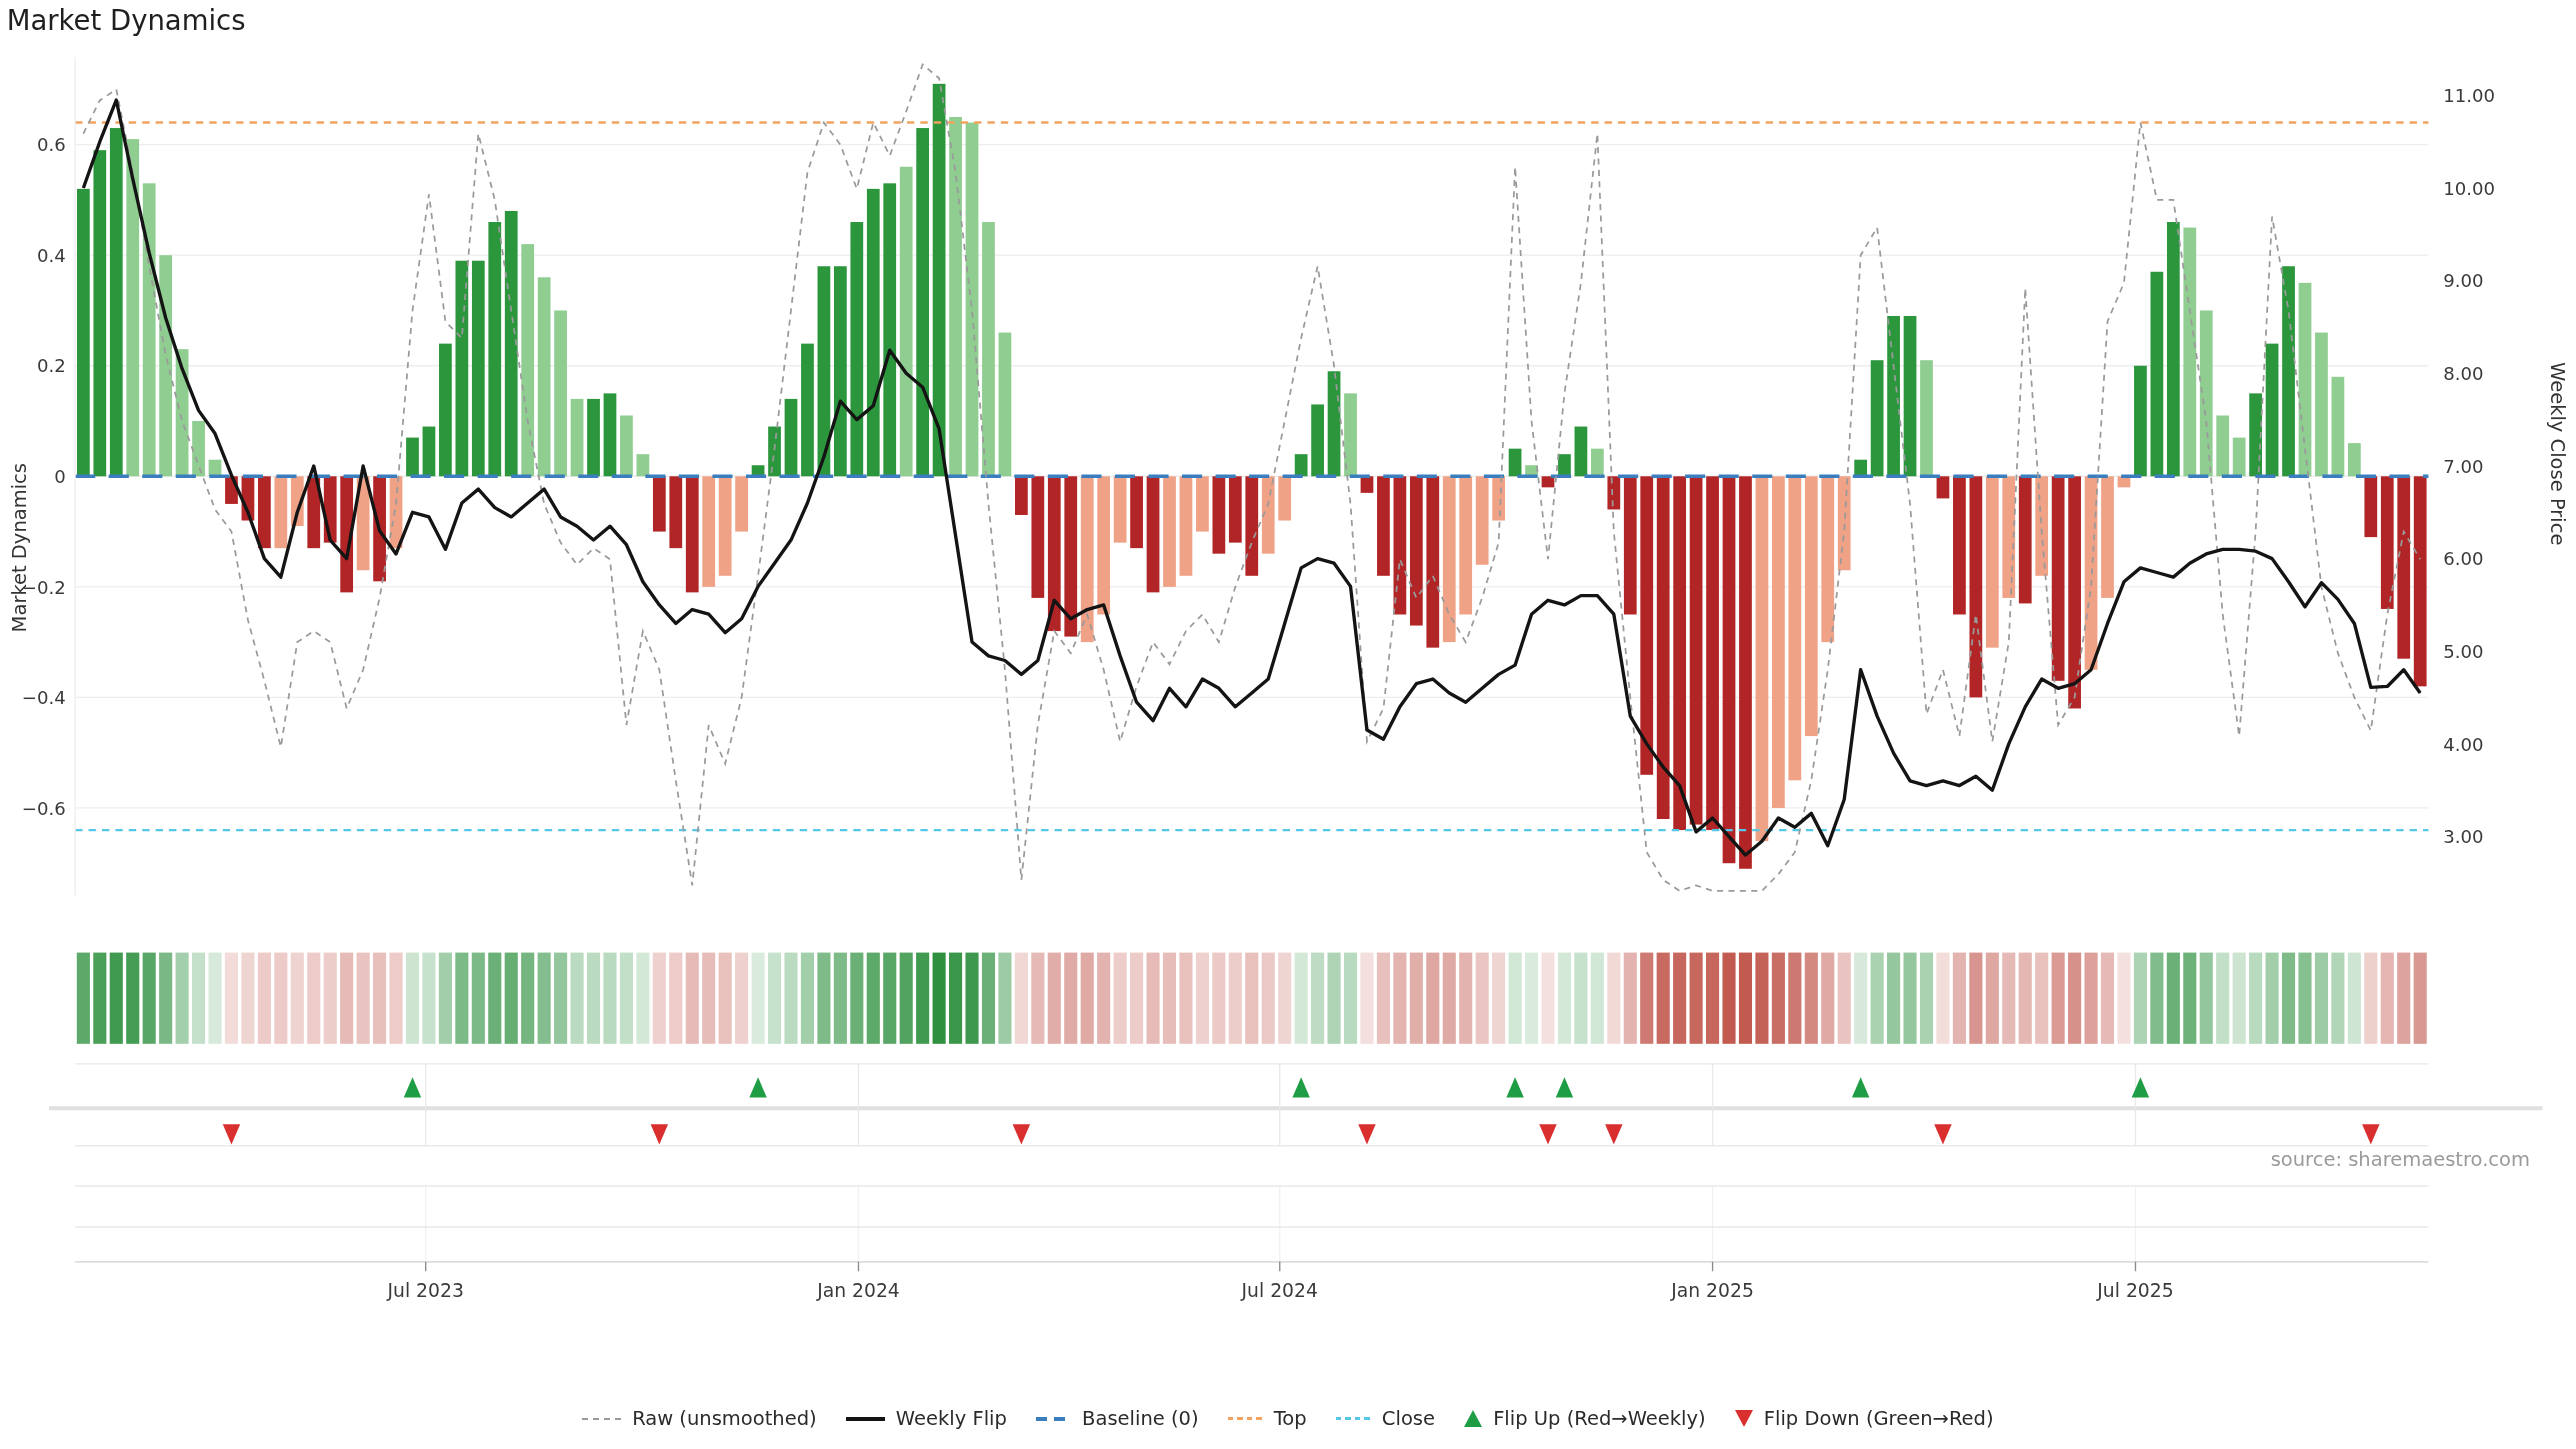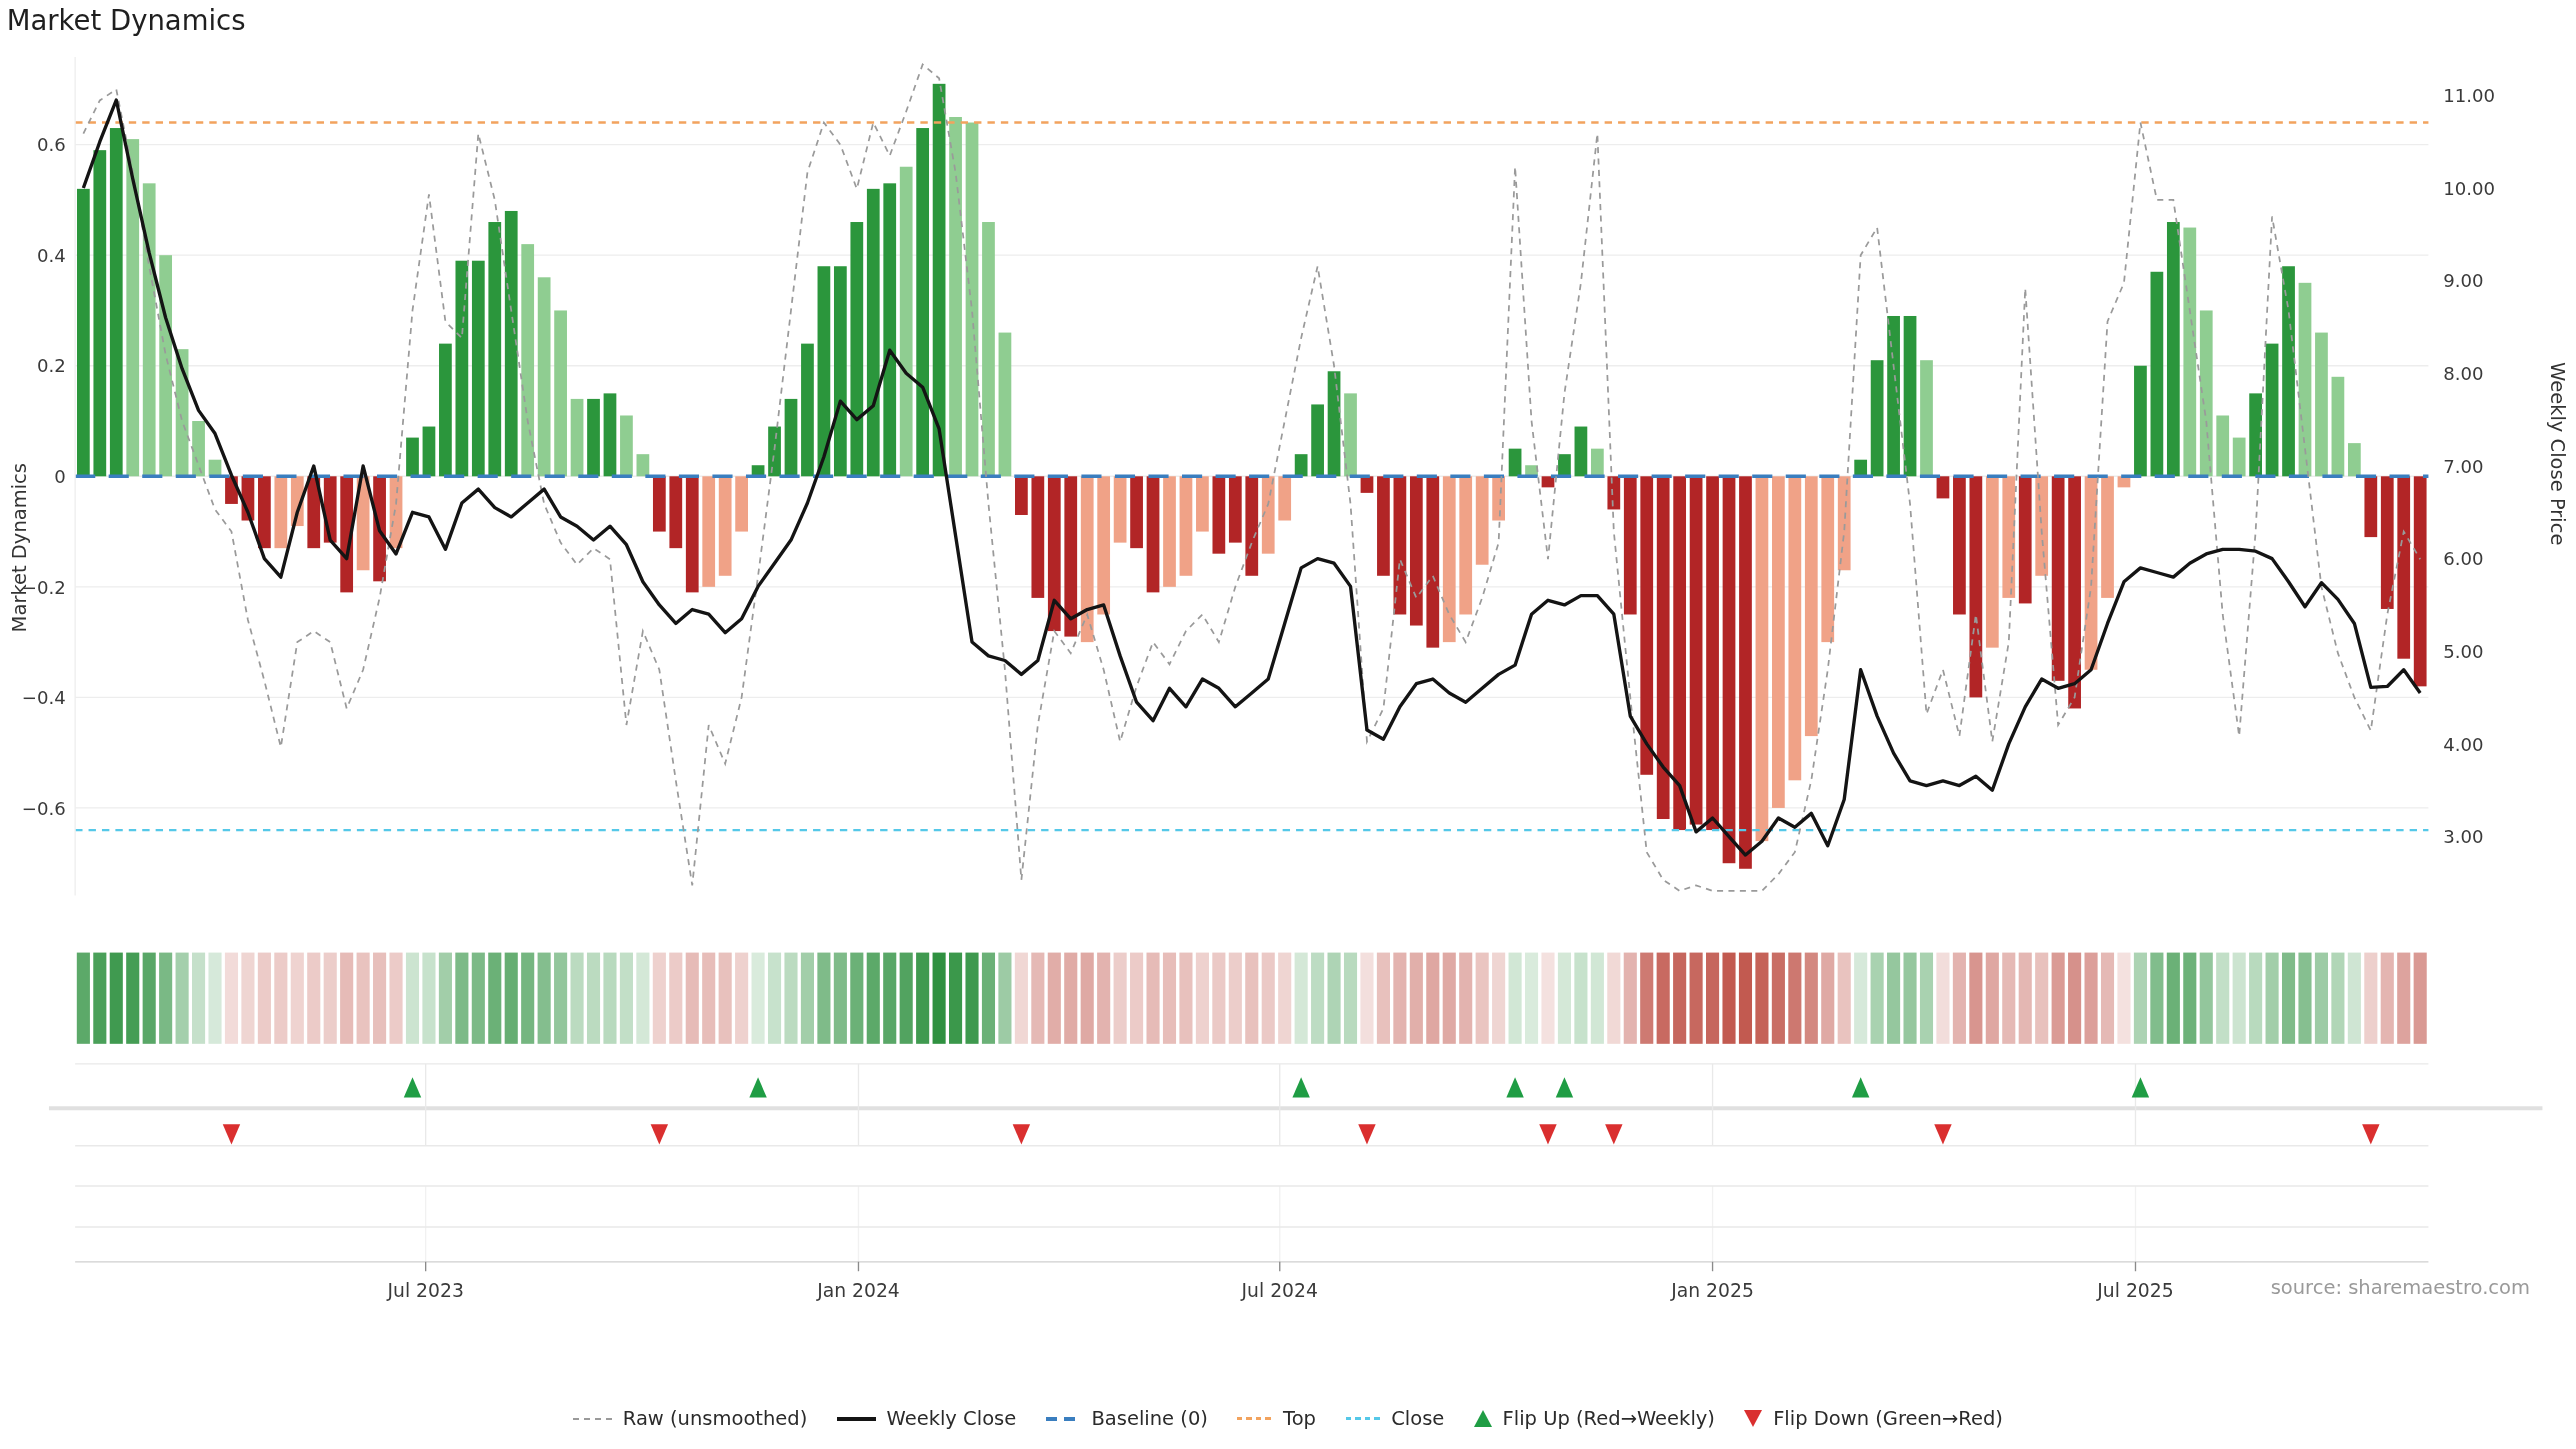--- a/index.html
+++ b/index.html
@@ -3,21 +3,21 @@
 <meta charset="utf-8">
 <style>
   html,body{margin:0;padding:0;background:#fff;}
   .app{position:relative;width:2576px;height:1449px;background:#fff;overflow:hidden;
        font-family:"DejaVu Sans","Liberation Sans",sans-serif;text-align:right;}
   .title{position:absolute;left:6.7px;top:4px;font-size:27.5px;color:#1f1f1f;}
   .ylabel{position:absolute;font-size:19.5px;color:#333;}
   .ylabel.left{left:8px;top:463px;writing-mode:vertical-rl;transform:rotate(180deg);transform-origin:center;}
   .ylabel.right{left:2546px;top:362px;writing-mode:vertical-rl;}
   svg#plot{position:absolute;left:0;top:0;}
-  .source{position:absolute;right:46px;top:1276px;font-size:19.5px;color:#9a9a9a;}
+  .source{position:absolute;right:46px;top:1148px;font-size:19.5px;color:#9a9a9a;}
   .legend{position:absolute;left:0;top:1407px;width:2576px;display:flex;justify-content:center;
           align-items:center;gap:29.5px;font-size:19.5px;color:#2b2b2b;}
   .li{display:flex;align-items:center;gap:10.7px;}
   .sw{display:inline-block;}
   .sw-raw{width:39px;height:0;border-top:2px dashed #9a9a9a;}
   .sw-close{width:39px;height:4px;background:#141414;}
   .sw-baseline{width:35px;height:4px;background:repeating-linear-gradient(90deg,#3A7EBF 0 10.7px,transparent 10.7px 18px);}
   .sw-top{width:35px;height:2.7px;background:repeating-linear-gradient(90deg,#F2A35E 0 5.4px,transparent 5.4px 9.4px);}
   .sw-bottom{width:35px;height:2.7px;background:repeating-linear-gradient(90deg,#55C8E8 0 5.4px,transparent 5.4px 9.4px);}
   .sw-up{width:0;height:0;border-left:9.4px solid transparent;border-right:9.4px solid transparent;border-bottom:17px solid #1f9d44;}
@@ -392,21 +392,21 @@
 
   <div class="source">source: sharemaestro.com</div>
 
   <div class="legend">
     <div class="li">
       <span class="sw sw-raw" style="border-top-color: rgb(154, 154, 154);"></span>
       <span>Raw (unsmoothed)</span>
     </div>
     <div class="li">
       <span class="sw sw-close" style="background: rgb(20, 20, 20);"></span>
-      <span>Weekly Close</span>
+      <span>Weekly Flip</span>
     </div>
     <div class="li">
       <span class="sw sw-baseline" style="background: repeating-linear-gradient(90deg, rgb(58, 126, 191) 0px, rgb(58, 126, 191) 10.7px, transparent 10.7px, transparent 18px);"></span>
       <span>Baseline (0)</span>
     </div>
     <div class="li">
       <span class="sw sw-top" style="background: repeating-linear-gradient(90deg, rgb(242, 163, 94) 0px, rgb(242, 163, 94) 5.4px, transparent 5.4px, transparent 9.4px);"></span>
       <span>Top</span>
     </div>
     <div class="li">

